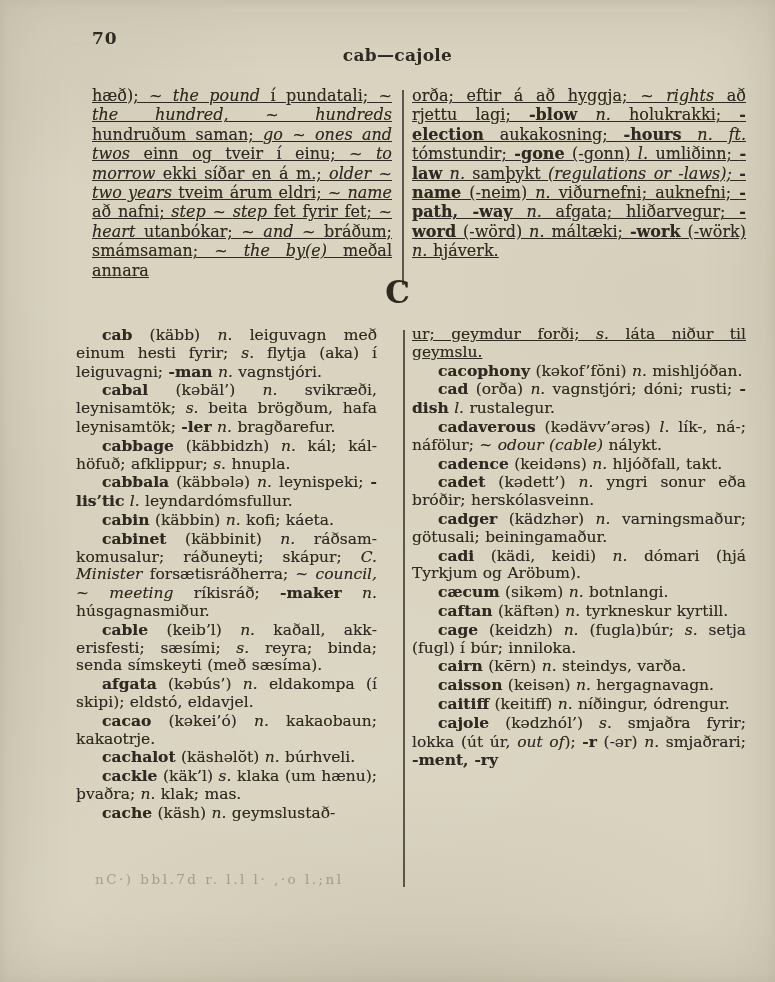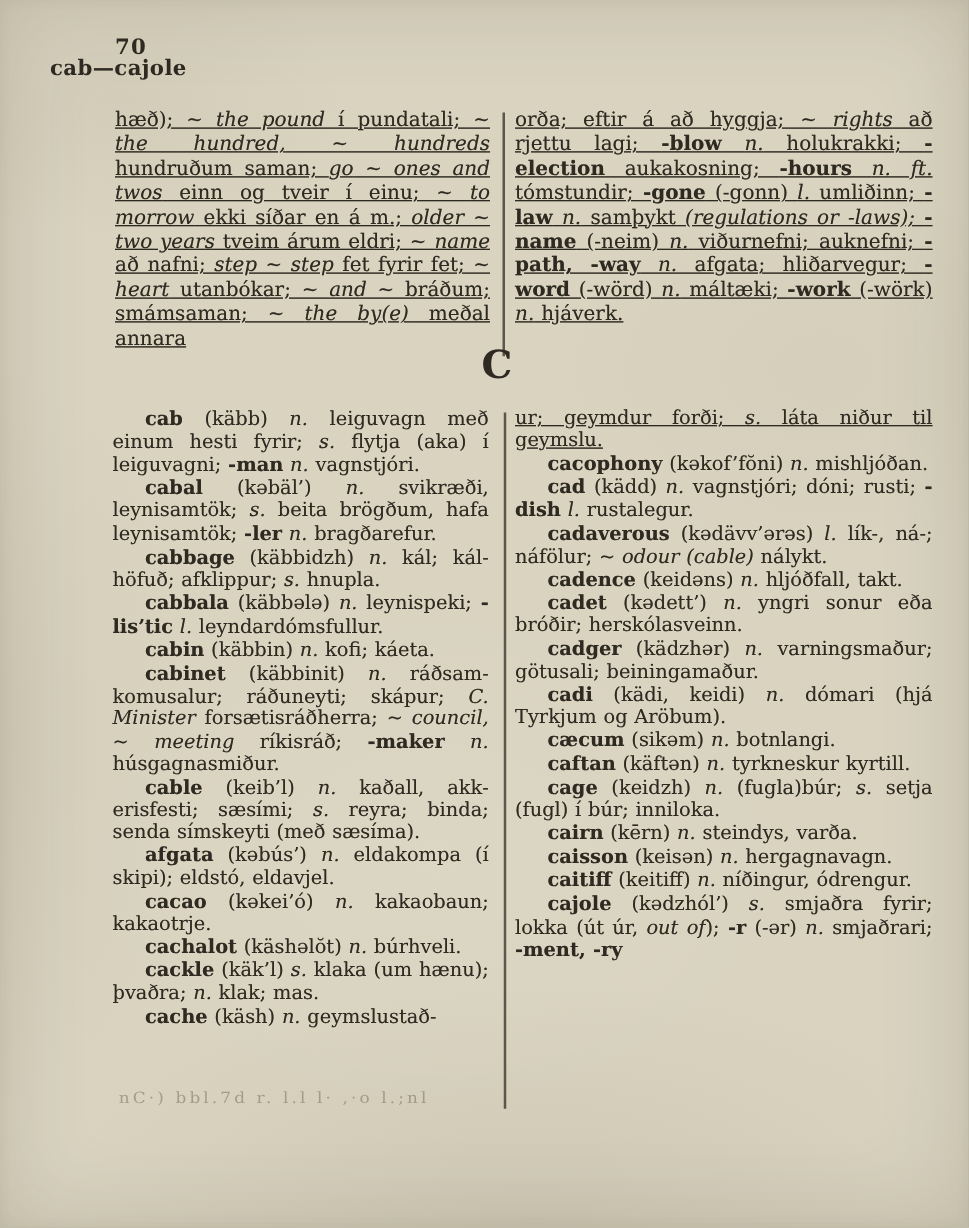--- a/index.html
+++ b/index.html
@@ -15,31 +15,31 @@
       radial-gradient(ellipse 200px 400px at 0% 60%, rgba(115,108,84,0.06), transparent 75%);
     box-shadow: inset 0 0 70px rgba(95,85,60,0.20), inset 0 0 10px rgba(95,85,60,0.08);
     font-family:"DejaVu Serif","Liberation Serif",serif;
     color:var(--ink,#2e2a21);
   }
   .page-number{
     position:absolute;left:92px;top:28px;
     font-size:17px;font-weight:bold;letter-spacing:1px;
   }
   .running-head{
-    position:absolute;left:40px;right:20px;top:45px;text-align:left;
+    position:absolute;left:40px;right:20px;top:45px;text-align:center;
     font-size:17px;font-weight:bold;letter-spacing:0.3px;
   }
   .section-letter{
     position:absolute;left:40px;right:20px;top:274px;text-align:center;
     font-size:31px;font-weight:bold;
   }
   .col{position:absolute;text-shadow:0 0 0.4px rgba(46,42,34,0.45);}
   .col-top-left {left:92px; top:86px; width:300px; font-size:16px;  line-height:19.4px;}
   .col-top-right{left:412px;top:86px; width:334px; font-size:16px;  line-height:19.4px;}
-  .col-main-left {left:90px; top:326px;width:301px; font-size:15.5px;line-height:17.8px;}
+  .col-main-left {left:76px; top:326px;width:301px; font-size:15.5px;line-height:17.8px;}
   .col-main-right{left:412px;top:326px;width:334px; font-size:15.5px;line-height:17.8px;}
   .col p.entry{
     margin:0;text-align:justify;text-indent:26px;
     hyphens:manual;-webkit-hyphens:manual;word-spacing:0.03em;
   }
   .col p.noindent{text-indent:0;text-decoration:underline;}
   .seg-b{font-weight:bold;}
   .seg-i{font-style:italic;}
   .divider{position:absolute;width:1.5px;background:var(--divider,rgba(58,52,42,0.78));}
   .divider-top {left:402px;top:90px; height:195px;}
@@ -78,21 +78,21 @@
       <p class="entry"><span class="seg-b">afgata</span><span> (kəbús’) </span><span class="seg-i">n.</span><span> eldakompa (í skipi); eldstó, eldavjel.</span></p>
       <p class="entry"><span class="seg-b">cacao</span><span> (kəkei’ó) </span><span class="seg-i">n.</span><span> kakaobaun; kakaotrje.</span></p>
       <p class="entry"><span class="seg-b">cachalot</span><span> (käshəlŏt) </span><span class="seg-i">n.</span><span> búr­hveli.</span></p>
       <p class="entry"><span class="seg-b">cackle</span><span> (käk’l) </span><span class="seg-i">s.</span><span> klaka (um hænu); þvaðra; </span><span class="seg-i">n.</span><span> klak; mas.</span></p>
       <p class="entry"><span class="seg-b">cache</span><span> (käsh) </span><span class="seg-i">n.</span><span> geymslustað-</span></p>
     </div>
   <div class="divider divider-main"></div>
   <div class="col col-main-right">
       <p class="entry noindent"><span>ur; geymdur forði; </span><span class="seg-i">s.</span><span> láta niður til geymslu.</span></p>
       <p class="entry"><span class="seg-b">cacophony</span><span> (kəkof’fŏni) </span><span class="seg-i">n.</span><span> mis­hljóðan.</span></p>
-      <p class="entry"><span class="seg-b">cad</span><span> (kädd) </span><span class="seg-i">n.</span><span> vagnstjóri; dóni; rusti; </span><span class="seg-b">-dish</span><span> </span><span class="seg-i">l.</span><span> rustalegur.</span></p>
+      <p class="entry"><span class="seg-b">cad</span><span> (orða) </span><span class="seg-i">n.</span><span> vagnstjóri; dóni; rusti; </span><span class="seg-b">-dish</span><span> </span><span class="seg-i">l.</span><span> rustalegur.</span></p>
       <p class="entry"><span class="seg-b">cadaverous</span><span> (kədävv’ərəs) </span><span class="seg-i">l.</span><span> lík-, ná-; náfölur; ~ </span><span class="seg-i">odour (cable)</span><span> nálykt.</span></p>
       <p class="entry"><span class="seg-b">cadence</span><span> (keidəns) </span><span class="seg-i">n.</span><span> hljóðfall, takt.</span></p>
       <p class="entry"><span class="seg-b">cadet</span><span> (kədett’) </span><span class="seg-i">n.</span><span> yngri sonur eða bróðir; herskólasveinn.</span></p>
       <p class="entry"><span class="seg-b">cadger</span><span> (kädzhər) </span><span class="seg-i">n.</span><span> varnings­maður; götusali; beiningamaður.</span></p>
       <p class="entry"><span class="seg-b">cadi</span><span> (kädi, keidi) </span><span class="seg-i">n.</span><span> dómari (hjá Tyrkjum og Aröbum).</span></p>
       <p class="entry"><span class="seg-b">cæcum</span><span> (sikəm) </span><span class="seg-i">n.</span><span> botnlangi.</span></p>
       <p class="entry"><span class="seg-b">caftan</span><span> (käftən) </span><span class="seg-i">n.</span><span> tyrkneskur kyrtill.</span></p>
       <p class="entry"><span class="seg-b">cage</span><span> (keidzh) </span><span class="seg-i">n.</span><span> (fugla)búr; </span><span class="seg-i">s.</span><span> setja (fugl) í búr; inniloka.</span></p>
       <p class="entry"><span class="seg-b">cairn</span><span> (kērn) </span><span class="seg-i">n.</span><span> steindys, varða.</span></p>
       <p class="entry"><span class="seg-b">caisson</span><span> (keisən) </span><span class="seg-i">n.</span><span> hergagna­vagn.</span></p>

